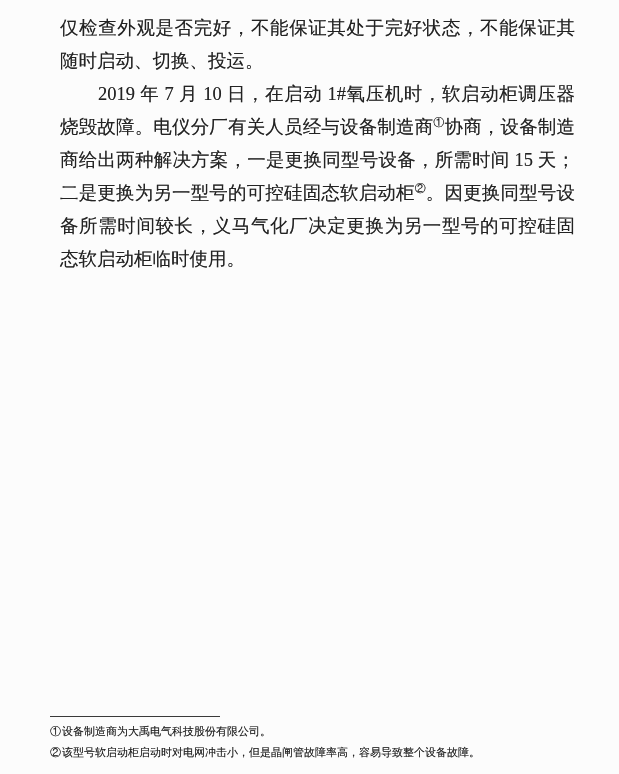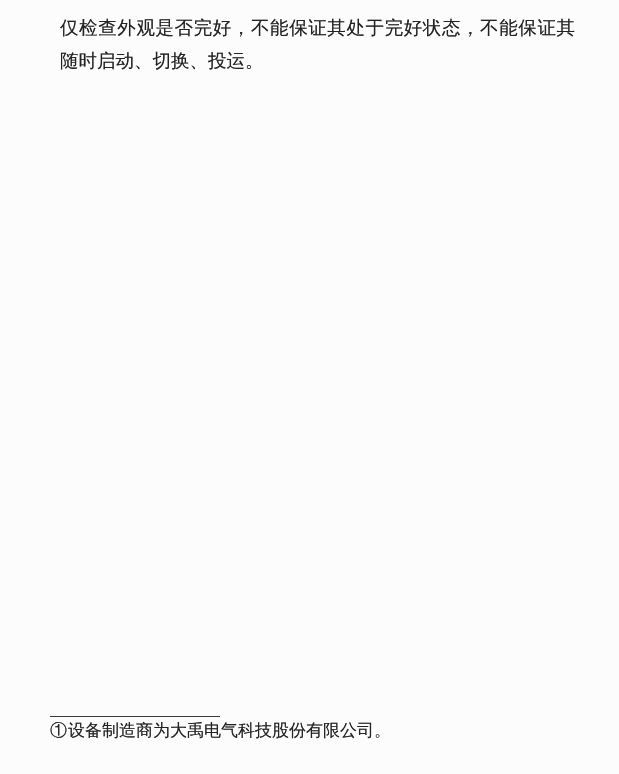--- a/index.html
+++ b/index.html
@@ -47,31 +47,33 @@
     height: 0;
     border-top: 1.5px solid #3a3a3a;
   }
   .footnotes {
     position: absolute;
     left: 50px;
     top: 721px;
     width: 545px;
   }
   .footnote {
-    font-size: 17px;
+    font-size: 11px;
     line-height: 20.5px;
     text-align: left;
     white-space: nowrap;
   }
   .fn-marker { margin-right: 1px; }
 </style>
 </head>
 <body>
 
 <div class="page" style="background: rgb(252, 252, 252); color: rgb(35, 35, 35);">
   <div class="content">
       <p class="para">仅检查外观是否完好，不能保证其处于完好状态，不能保证其随时启动、切换、投运。</p>
+      <p class="para indent">2019 年 7 月 10 日，在启动 1#氧压机时，软启动柜调压器烧毁故障。电仪分厂有关人员经与设备制造商<sup class="fnref">①</sup>协商，设备制造商给出两种解决方案，一是更换同型号设备，所需时间 15 天；二是更换为另一型号的可控硅固态软启动柜<sup class="fnref">②</sup>。因更换同型号设备所需时间较长，义马气化厂决定更换为另一型号的可控硅固态软启动柜临时使用。</p>
     </div>
   <div class="fnsep" style="border-top-color: rgb(58, 58, 58);"></div>
   <div class="footnotes">
       <div class="footnote"><span class="fn-marker">①</span><span>设备制造商为大禹电气科技股份有限公司。</span></div>
+      <div class="footnote"><span class="fn-marker">②</span><span>该型号软启动柜启动时对电网冲击小，但是晶闸管故障率高，容易导致整个设备故障。</span></div>
     </div>
 </div>
 
 </body></html>

